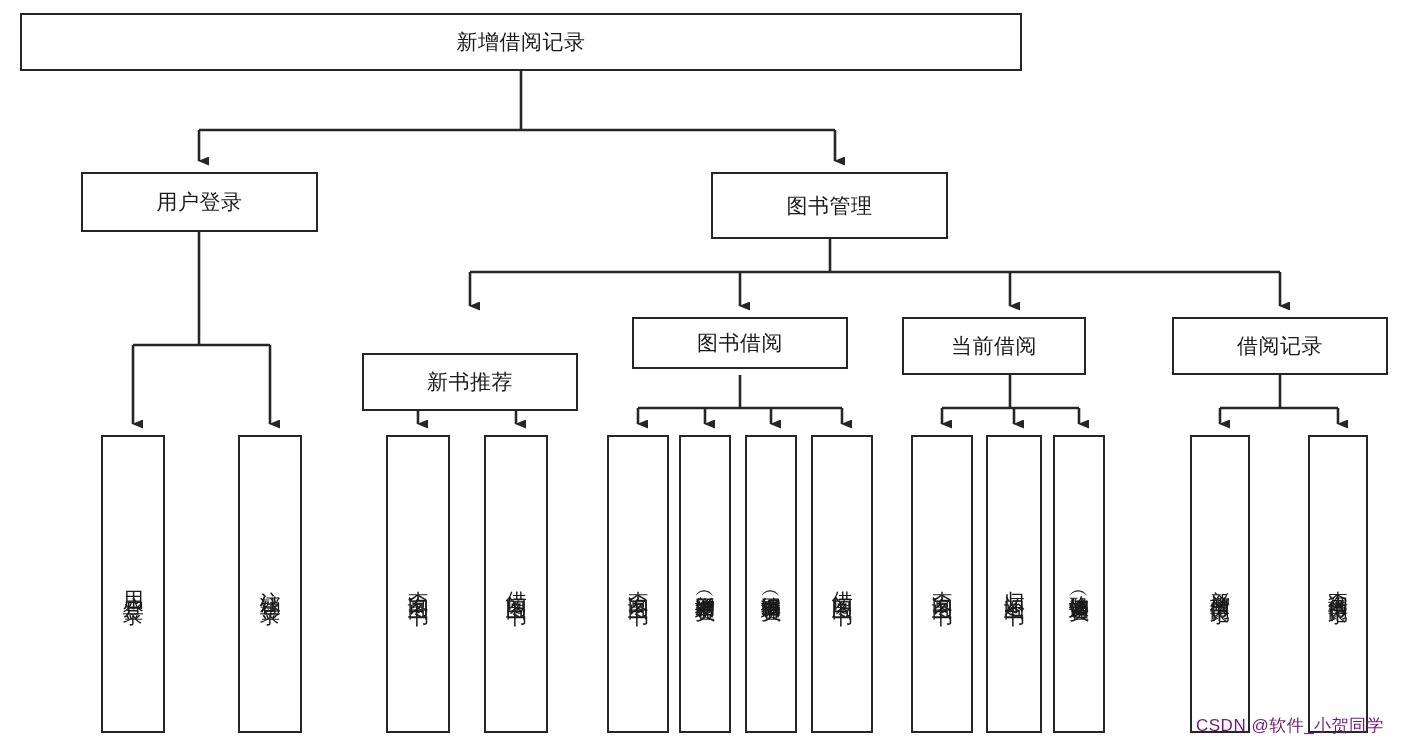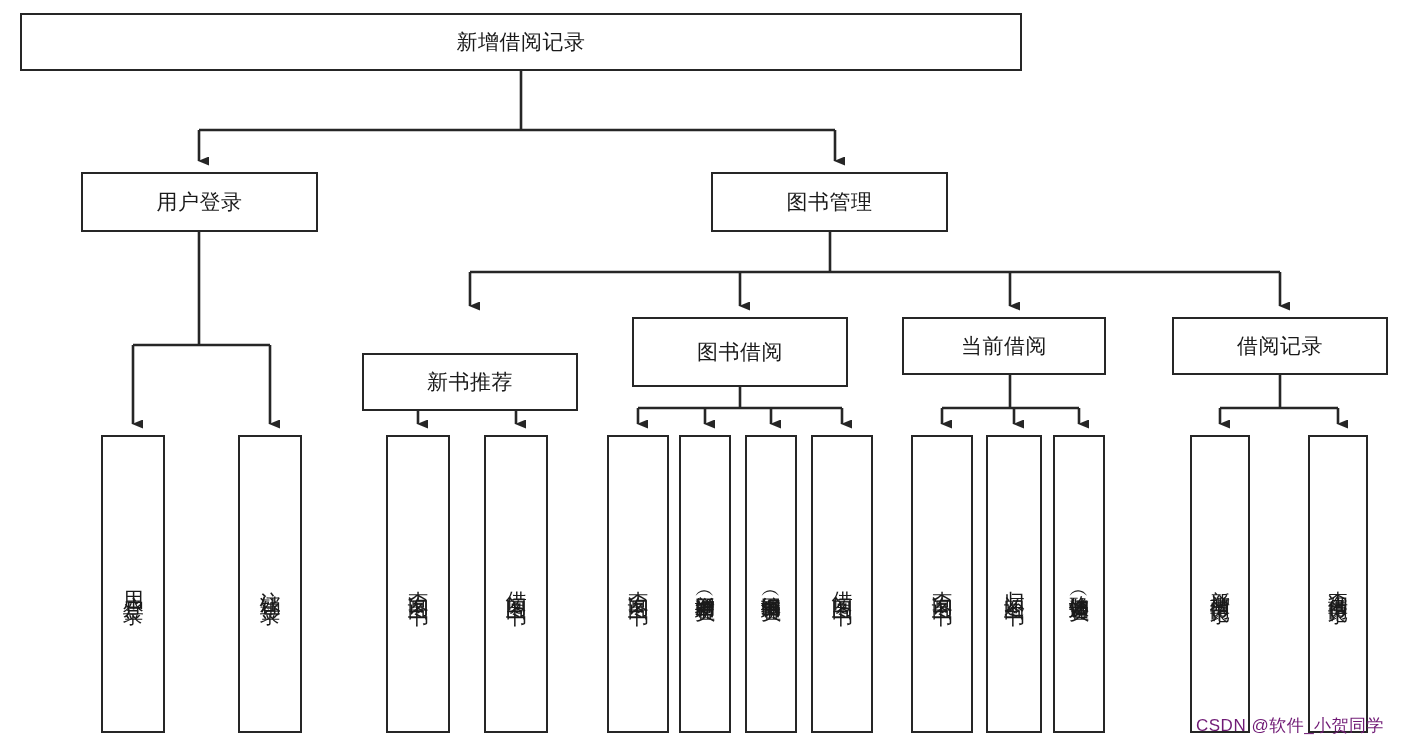--- a/index.html
+++ b/index.html
@@ -117,31 +117,31 @@
     </g>
   </svg>
 
   <div class="node horiz" id="node-root" style="left: 20px; top: 13px; width: 1002px; height: 58px;">
     <span class="label">新增借阅记录</span>
   </div>
 
   <div class="node horiz" id="node-l2-0" style="left: 81px; top: 172px; width: 237px; height: 60px;">
     <span class="label">用户登录</span>
   </div>
-  <div class="node horiz" id="node-l2-1" style="left: 711px; top: 172px; width: 237px; height: 60px;">
+  <div class="node horiz" id="node-l2-1" style="left: 711px; top: 172px; width: 237px; height: 67px;">
     <span class="label">图书管理</span>
   </div>
 
   <div class="node horiz" id="node-l3-0" style="left: 362px; top: 317px; width: 216px; height: 58px; margin-top: 36px;">
     <span class="label">新书推荐</span>
   </div>
-  <div class="node horiz" id="node-l3-1" style="left: 632px; top: 317px; width: 216px; height: 70px;">
+  <div class="node horiz" id="node-l3-1" style="left: 632px; top: 317px; width: 216px; height: 52px;">
     <span class="label">图书借阅</span>
   </div>
-  <div class="node horiz" id="node-l3-2" style="left: 902px; top: 317px; width: 204px; height: 58px;">
+  <div class="node horiz" id="node-l3-2" style="left: 902px; top: 317px; width: 184px; height: 58px;">
     <span class="label">当前借阅</span>
   </div>
   <div class="node horiz" id="node-l3-3" style="left: 1172px; top: 317px; width: 216px; height: 58px;">
     <span class="label">借阅记录</span>
   </div>
 
   <div class="node vert" id="node-leaf-0" style="left: 101px; top: 435px; width: 64px; height: 298px;">
     <span class="label">用户登录</span>
   </div>
   <div class="node vert" id="node-leaf-1" style="left: 238px; top: 435px; width: 64px; height: 298px;">

